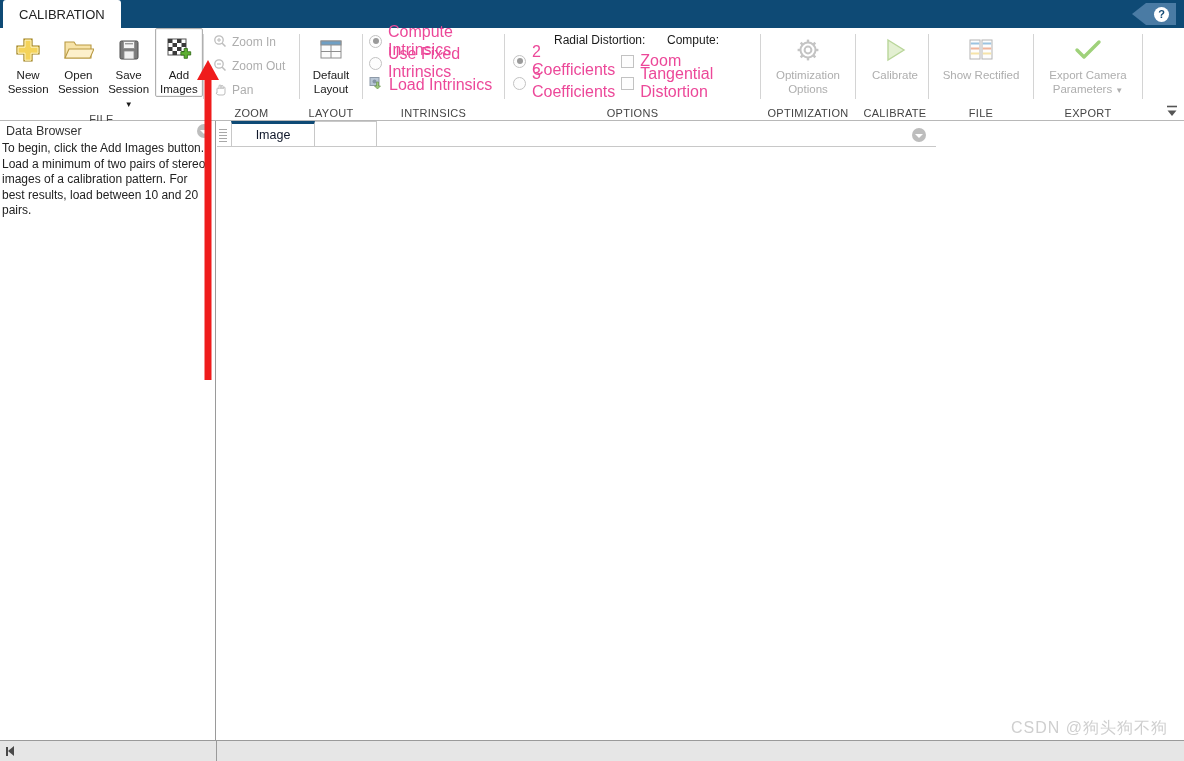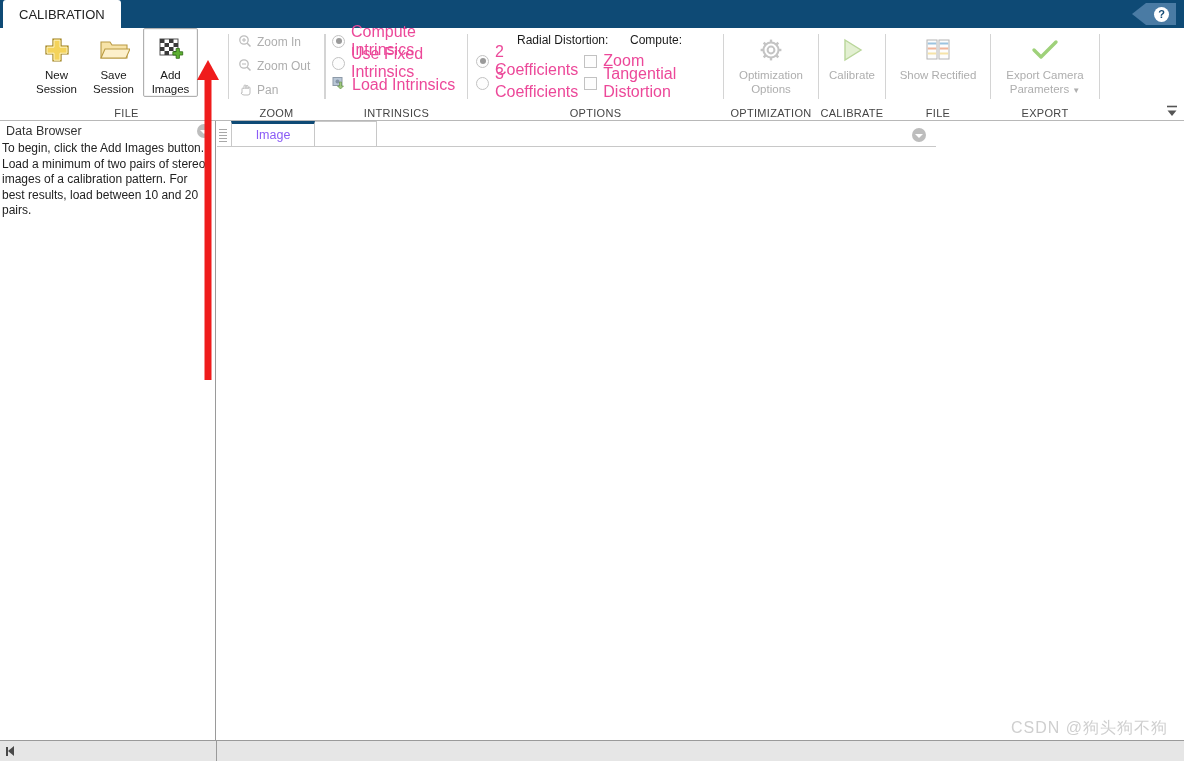--- a/index.html
+++ b/index.html
@@ -180,21 +180,21 @@
     display: flex; flex-direction: column; justify-content: center; gap: 2px;
     cursor: move;
   }
   .grip i { display: block; height: 1px; background: #a8a8a8; width: 8px; }
   .doctab {
     height: 25px; min-width: 84px;
     border: 1px solid #c8c8c8; border-bottom: none;
     border-top: 3px solid #0e4a75;
     background: #ffffff;
     display: flex; align-items: center; justify-content: center;
-    font-size: 12.5px; color: #8b5cf6;
+    font-size: 12.5px; color: #0f172a;
     padding: 0 14px;
     cursor: pointer;
   }
   .tab-filler {
     height: 25px; flex: 1;
     border: 1px solid #c8c8c8; border-bottom: none; border-left: none;
     background: #ffffff;
     max-width: 62px;
   }
   .tabstrip-spacer { flex: 1; }
@@ -251,21 +251,21 @@
     <div class="app-tab">
       <span>CALIBRATION</span>
     </div>
     <div class="help-btn">
       <span class="help-circle">?</span>
     </div>
   </div>
 
   <div class="ribbon">
 
-    <div class="rgroup" style="width:203px;margin-left:25px;">
+    <div class="rgroup" style="width:203px;">
       <div class="rgroup-body" style="padding-left:4px; gap:2px;">
 
         <div class="bigbtn">
           <span class="ico">
             <svg width="30" height="30" viewBox="0 0 30 30">
               <path d="M11 4 h8 v7 h7 v8 h-7 v7 h-8 v-7 h-7 v-8 h7 z" fill="#f4d35a" stroke="#9a7c1a" stroke-width="1.2"></path>
               <path d="M12 5.2 h6 v7 h7 v6 h-7 v7 h-6 v-7 h-7 v-6 h7 z" fill="none" stroke="#fdf3c2" stroke-width="1"></path>
             </svg>
           </span>
           <span class="lbl">
@@ -275,25 +275,40 @@
         </div>
 
         <div class="bigbtn">
           <span class="ico">
             <svg width="32" height="30" viewBox="0 0 32 30">
               <path d="M3 7 h9 l2 3 h15 v13 h-26 z" fill="#f7e3a8" stroke="#b99a43" stroke-width="1.1"></path>
               <path d="M3 23 l4 -9 h25 l-4 9 z" fill="#fdf0cb" stroke="#b99a43" stroke-width="1.1"></path>
             </svg>
           </span>
           <span class="lbl">
+            <span>Open</span><br>
+            <span>Session</span>
+          </span>
+        </div>
+
+        <div class="bigbtn">
+          <span class="ico">
+            <svg width="28" height="28" viewBox="0 0 28 28">
+              <rect x="5" y="5" width="18" height="18" rx="1.5" fill="#7c7c7c" stroke="#4c4c4c" stroke-width="1"></rect>
+              <rect x="8.5" y="5.5" width="11" height="7" fill="#f4f4f4" stroke="#8a8a8a" stroke-width=".8"></rect>
+              <rect x="10" y="7" width="8" height="1.4" fill="#9a9a9a"></rect>
+              <rect x="9" y="15" width="10" height="8" fill="#efefef" stroke="#8a8a8a" stroke-width=".8"></rect>
+            </svg>
+          </span>
+          <span class="lbl">
             <span>Save</span><br>
             <span>Session</span>
-          </span>
-        </div>
-
+            <span style="font-size:8px;">▼</span>
+          </span>
+        </div>
 
         <div class="bigbtn boxed">
           <span class="ico">
             <svg width="30" height="28" viewBox="0 0 30 28">
               <g>
                 <rect x="4" y="3" width="18" height="16" fill="#ffffff" stroke="#555" stroke-width="1"></rect>
                 <rect x="4" y="3" width="4.5" height="4" fill="#3a3a3a"></rect>
                 <rect x="13" y="3" width="4.5" height="4" fill="#3a3a3a"></rect>
                 <rect x="8.5" y="7" width="4.5" height="4" fill="#3a3a3a"></rect>
                 <rect x="17.5" y="7" width="4.5" height="4" fill="#3a3a3a"></rect>
@@ -349,20 +364,39 @@
             </span>
             <span>Pan</span>
           </div>
         </div>
       </div>
       <div class="rgroup-label">ZOOM</div>
     </div>
 
     <div class="rsep"></div>
 
+    <div class="rgroup" style="width:62px;">
+      <div class="rgroup-body" style="justify-content:center;">
+        <div class="bigbtn">
+          <span class="ico">
+            <svg width="28" height="26" viewBox="0 0 28 26">
+              <rect x="4" y="4" width="20" height="17" fill="#fcfcfc" stroke="#8e8e8e" stroke-width="1"></rect>
+              <rect x="4" y="4" width="20" height="4" fill="#6f9fc4" stroke="#8e8e8e" stroke-width="1"></rect>
+              <line x1="14" y1="8" x2="14" y2="21" stroke="#8e8e8e" stroke-width="1"></line>
+              <line x1="4" y1="14.5" x2="24" y2="14.5" stroke="#8e8e8e" stroke-width="1"></line>
+            </svg>
+          </span>
+          <span class="lbl">
+            <span>Default</span><br>
+            <span>Layout</span>
+          </span>
+        </div>
+      </div>
+      <div class="rgroup-label">LAYOUT</div>
+    </div>
 
     <div class="rsep"></div>
 
     <div class="rgroup" style="width:141px;">
       <div class="rgroup-body">
         <div class="smallcol">
           <div class="opt-row">
             <span class="radio on"></span>
             <span class="txt">Compute Intrinsics</span>
           </div>
@@ -448,21 +482,21 @@
             <span>Optimization</span><br>
             <span>Options</span>
           </span>
         </div>
       </div>
       <div class="rgroup-label">OPTIMIZATION</div>
     </div>
 
     <div class="rsep"></div>
 
-    <div class="rgroup" style="width:66px;">
+    <div class="rgroup" style="width:66px;margin-left:6px;">
       <div class="rgroup-body" style="justify-content:center;">
         <div class="bigbtn disabled" style="width:64px;">
           <span class="ico">
             <svg width="30" height="28" viewBox="0 0 30 28">
               <path d="M8 4 l16 10 l-16 10 z" fill="#e3f0d2" stroke="#b9d69a" stroke-width="1.4"></path>
             </svg>
           </span>
           <span class="lbl">Calibrate</span>
         </div>
       </div>

